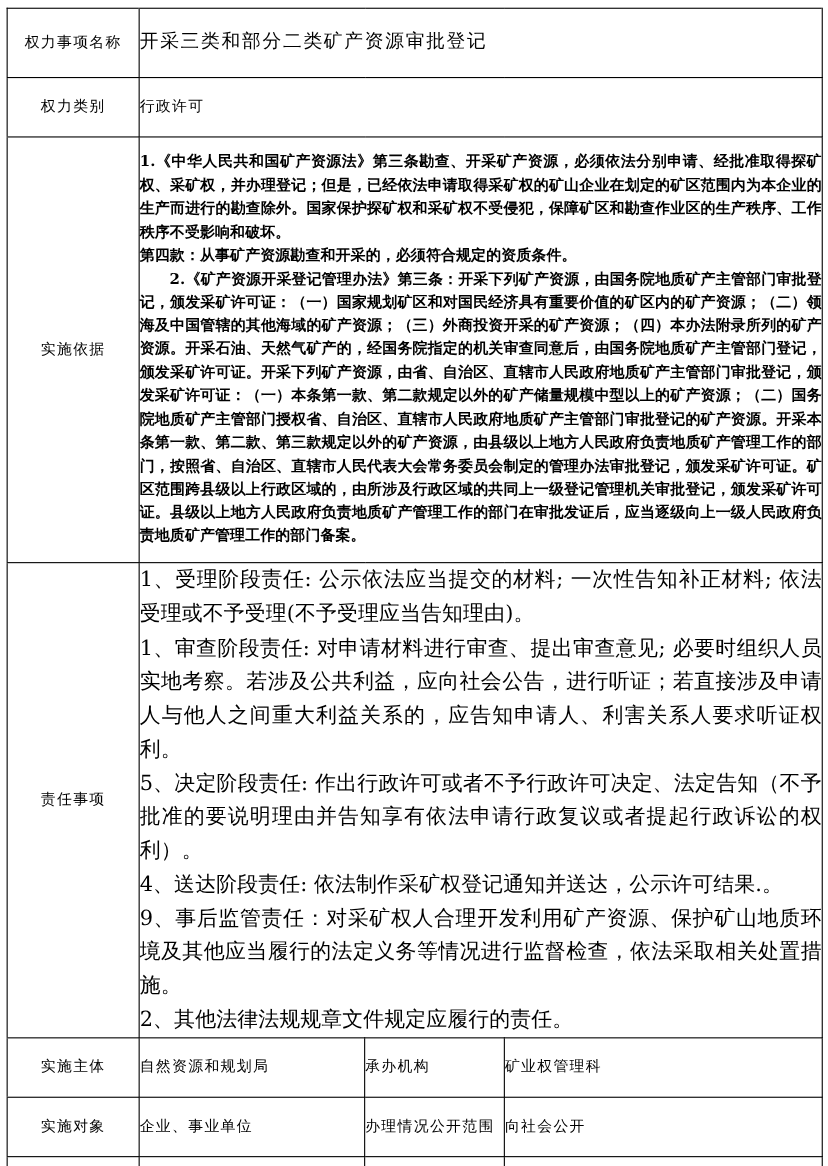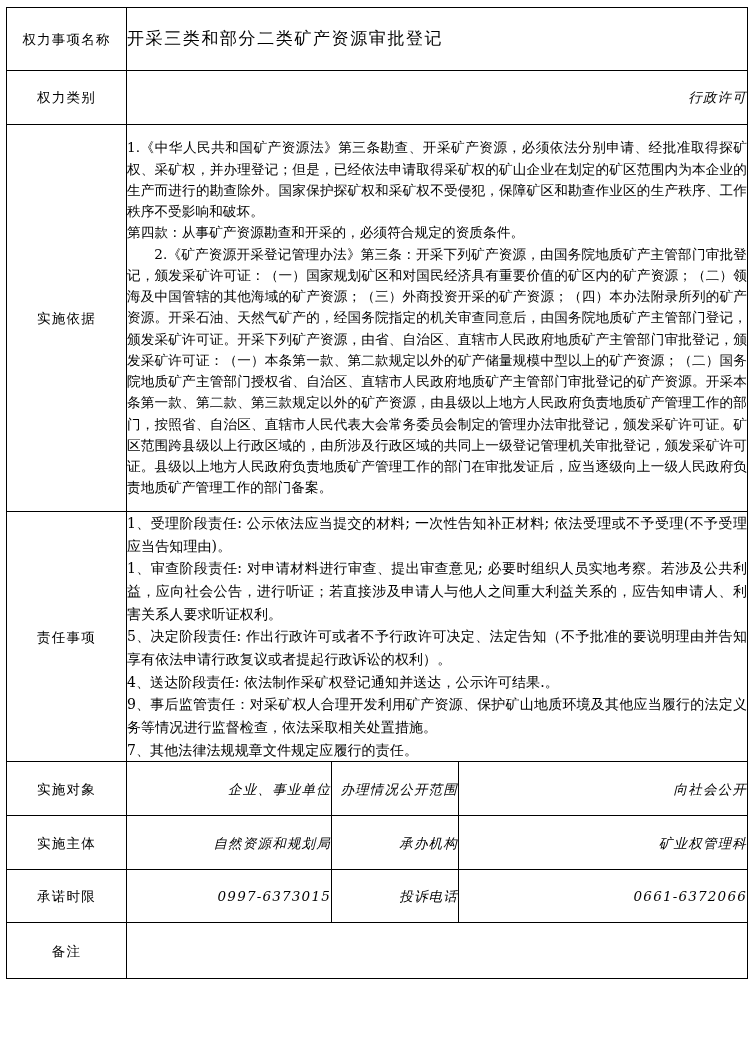--- a/index.html
+++ b/index.html
@@ -35,54 +35,54 @@
     padding: 0;
   }
   .lbl {
     text-align: center;
     font-size: 13.5px;
     letter-spacing: 1.2px;
     line-height: 1.5;
     padding: 4px 2px;
   }
   .ctr {
-    text-align: right;
+    text-align: left;
     font-size: 13.5px;
     letter-spacing: 1.2px;
     line-height: 1.5;
     padding: 4px 4px;
-    font-style: italic;
   }
   .ctr-title {
     text-align: left;
     font-size: 17px;
     letter-spacing: 1.6px;
     line-height: 1.5;
     padding: 4px 4px;
   }
   .body-text {
     font-size: 13.6px;
     line-height: 1.565;
     text-align: justify;
     text-justify: inter-ideograph;
     padding: 5px 7px 6px 8px;
     vertical-align: top;
     letter-spacing: 0.1px;
+    font-weight: bold;
   }
   .body-text p {
     margin: 0;
     padding: 0;
     text-align: justify;
     text-justify: inter-ideograph;
   }
   .body-text p.indent {
     text-indent: 2em;
   }
   .resp {
-    font-size: 14px;
+    font-size: 19px;
     line-height: 1.62;
     text-align: justify;
     text-justify: inter-ideograph;
     padding: 6px 7px 7px 8px;
     vertical-align: top;
     letter-spacing: 0.1px;
   }
   .resp p {
     margin: 0;
     padding: 0;
@@ -122,34 +122,34 @@
         </td>
       </tr>
       <tr>
         <td class="lbl">责任事项</td>
         <td class="resp" colspan="3" style="height:237px">
           <p>1、受理阶段责任: 公示依法应当提交的材料; 一次性告知补正材料; 依法受理或不予受理(不予受理应当告知理由)。</p>
           <p>1、审查阶段责任: 对申请材料进行审查、提出审查意见; 必要时组织人员实地考察。若涉及公共利益，应向社会公告，进行听证；若直接涉及申请人与他人之间重大利益关系的，应告知申请人、利害关系人要求听证权利。</p>
           <p>5、决定阶段责任: 作出行政许可或者不予行政许可决定、法定告知（不予批准的要说明理由并告知享有依法申请行政复议或者提起行政诉讼的权利）。</p>
           <p>4、送达阶段责任: 依法制作采矿权登记通知并送达，公示许可结果.。</p>
           <p>9、事后监管责任：对采矿权人合理开发利用矿产资源、保护矿山地质环境及其他应当履行的法定义务等情况进行监督检查，依法采取相关处置措施。</p>
-          <p>7、其他法律法规规章文件规定应履行的责任。</p>
+          <p>2、其他法律法规规章文件规定应履行的责任。</p>
         </td>
+      </tr>
+      <tr>
+        <td class="lbl" style="height:53px">实施主体</td>
+        <td class="ctr">自然资源和规划局</td>
+        <td class="ctr">承办机构</td>
+        <td class="ctr">矿业权管理科</td>
       </tr>
       <tr>
         <td class="lbl" style="height:53px">实施对象</td>
         <td class="ctr">企业、事业单位</td>
         <td class="ctr">办理情况公开范围</td>
         <td class="ctr">向社会公开</td>
-      </tr>
-      <tr>
-        <td class="lbl" style="height:53px">实施主体</td>
-        <td class="ctr">自然资源和规划局</td>
-        <td class="ctr">承办机构</td>
-        <td class="ctr">矿业权管理科</td>
       </tr>
       <tr>
         <td class="lbl" style="height:52px">承诺时限</td>
         <td class="ctr num-ascii">0997-6373015</td>
         <td class="ctr">投诉电话</td>
         <td class="ctr num-ascii">0661-6372066</td>
       </tr>
       <tr>
         <td class="lbl" style="height:55px">备注</td>
         <td class="ctr" colspan="3"></td>

